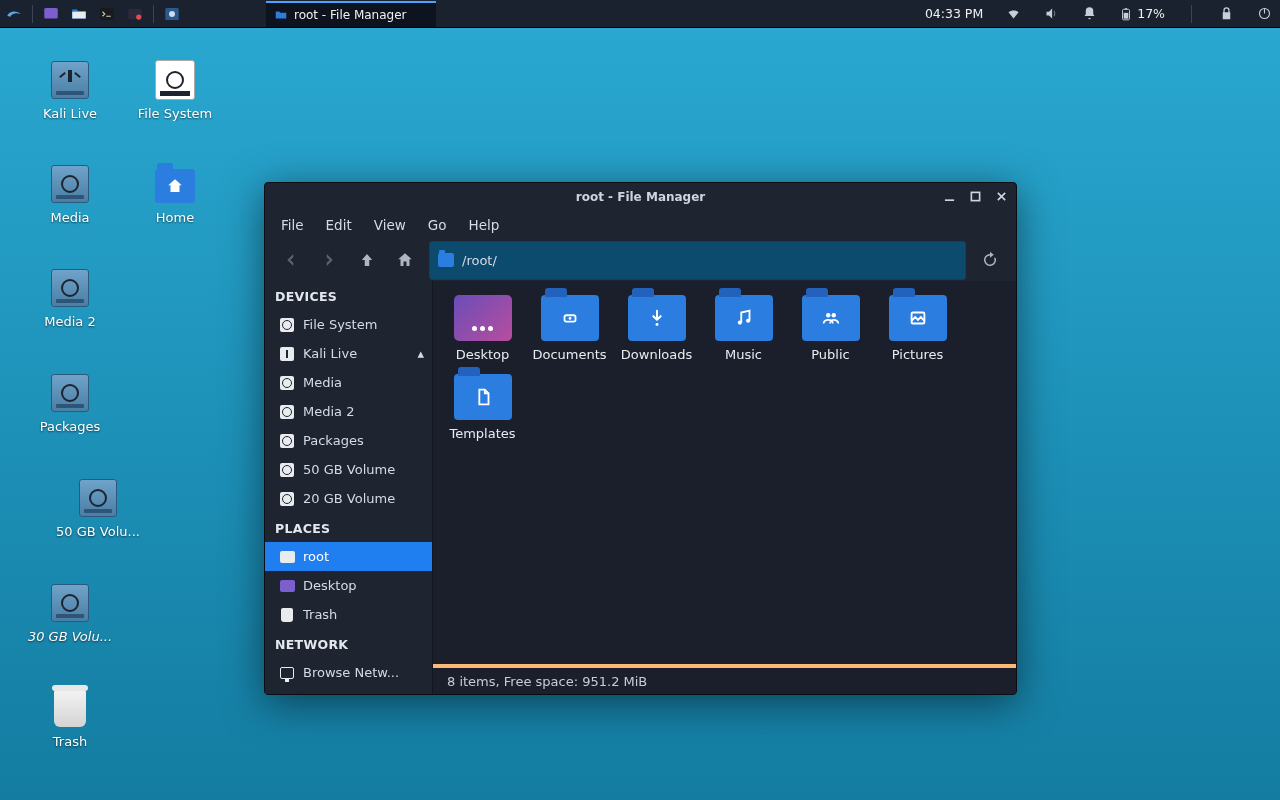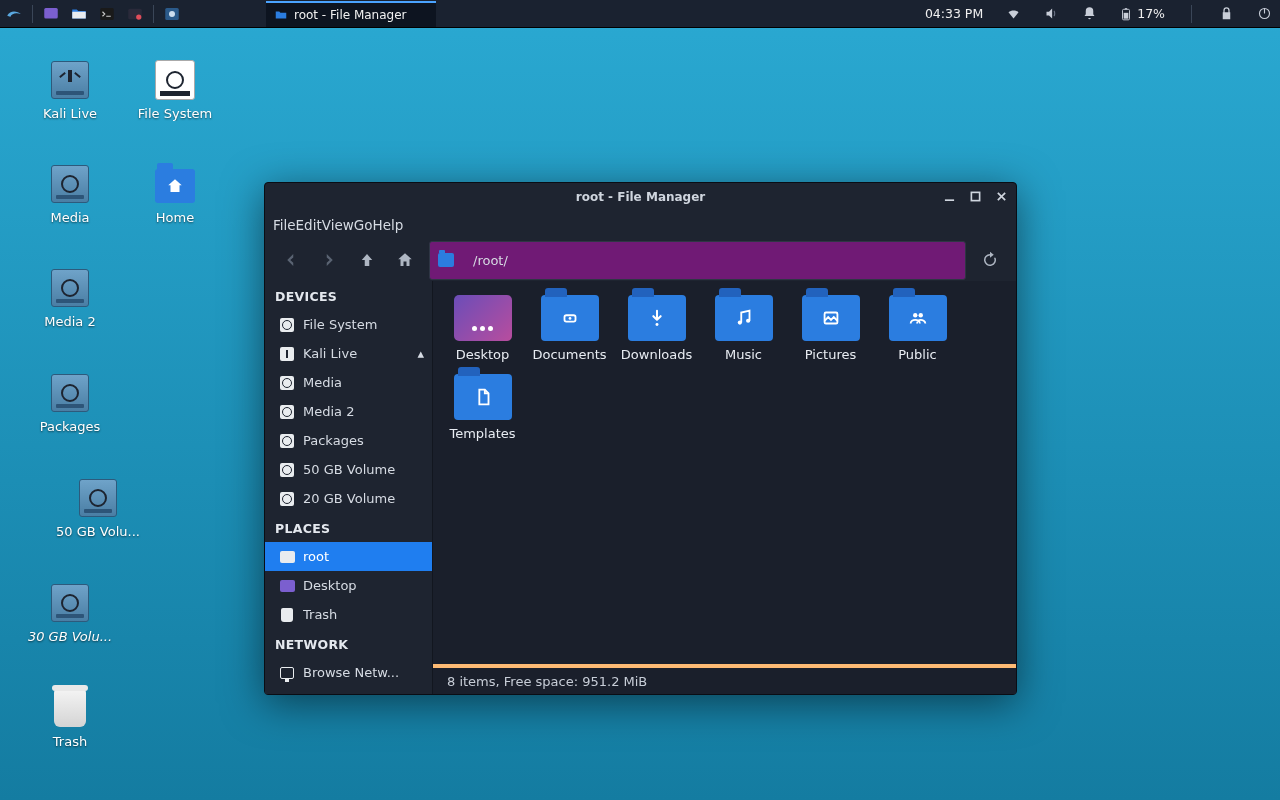--- a/index.html
+++ b/index.html
@@ -57,27 +57,27 @@
     position:absolute; left:264px; top:154px; width:753px; height:513px;
     background:#1e2430; border:1px solid #0a0d14; border-radius:4px;
     box-shadow:0 8px 40px rgba(0,0,0,.5);
     display:flex; flex-direction:column;
     color:#d6dbe3;
   }
   .fm-titlebar{height:28px;display:flex;align-items:center;justify-content:center;position:relative;font-size:12px;font-weight:600;color:#cfd5de;}
   .fm-wbtns{position:absolute;right:6px;top:4px;display:flex;gap:8px;}
   .fm-wbtn{width:18px;height:18px;display:flex;align-items:center;justify-content:center;cursor:default;}
   .fm-wbtn svg{width:11px;height:11px;stroke:#cfd5de;stroke-width:1.8;fill:none;}
-  .fm-menu{height:28px;display:flex;align-items:center;padding:0 8px;font-size:13.5px;}
+  .fm-menu{height:28px;display:flex;align-items:center;gap:22px;padding:0 16px;font-size:13.5px;}
   .fm-menu span{cursor:default;}
   .fm-toolbar{height:42px;display:flex;align-items:center;gap:10px;padding:0 12px;}
   .fm-tbtn{width:28px;height:28px;display:flex;align-items:center;justify-content:center;}
   .fm-tbtn svg{width:18px;height:18px;fill:#aeb6c2;}
   .fm-tbtn.dis svg{fill:#5a6372;}
-  .fm-path{flex:1;height:39px;background:#701a75;border:1px solid #2e3644;border-radius:3px;display:flex;align-items:center;padding:0 8px;gap:19px;font-size:13px;}
+  .fm-path{flex:1;height:39px;background:#0c4a6e;border:1px solid #2e3644;border-radius:3px;display:flex;align-items:center;padding:0 8px;gap:8px;font-size:13px;}
   .fm-path .pic{width:16px;height:14px;background:#2b7de0;border-radius:2px;position:relative;}
   .fm-path .pic::before{content:"";position:absolute;top:-3px;left:1px;width:6px;height:3px;background:#2b7de0;border-radius:1px 1px 0 0;}
 
   .fm-body{flex:1;display:flex;min-height:0;}
   .fm-side{width:168px;background:#1e2430;border-right:1px solid #12161f;overflow:hidden;font-size:13px;}
   .fm-head{padding:8px 10px 6px;font-weight:700;font-size:12.5px;color:#e4e8ee;letter-spacing:.3px;}
   .fm-it{height:29px;display:flex;align-items:center;gap:8px;padding:0 10px 0 14px;cursor:default;position:relative;}
   .fm-it.sel{background:#1f7ef0;color:#fff;}
   .fm-it .ic{width:16px;height:16px;flex:0 0 16px;display:flex;align-items:center;justify-content:center;}
   .fm-it .ej{position:absolute;right:8px;}
@@ -445,39 +445,39 @@
                   <path d="M9 17V6l9-2v11" stroke="#fff" stroke-width="2" fill="none"></path>
                   <circle cx="7.5" cy="17" r="2.3"></circle>
                   <circle cx="16.5" cy="15" r="2.3"></circle>
                 </svg>
               </div>
               <div class="flbl">Music</div>
             </div>
             <div class="fitem ">
               <div class="fic">
                 <svg viewBox="0 0 24 24">
-                  <rect x="5" y="6" width="14" height="12" rx="1.5" fill="none" stroke="#fff" stroke-width="2"></rect>
-                  <path d="M5 15l4-4 3 3 3-3 4 4" stroke="#fff" stroke-width="2" fill="none"></path>
-                </svg>
-              </div>
-              <div class="flbl">Pictures</div>
-            </div>
-            <div class="fitem ">
-              <div class="fic">
-                <svg viewBox="0 0 24 24">
                   <circle cx="9" cy="9" r="2.4"></circle>
                   <circle cx="15" cy="9" r="2.4"></circle>
                   <path d="M4 18c0-2.5 2.5-4 5-4s5 1.5 5 4M11 18c0-2.5 2-4 4-4s5 1.5 5 4" stroke="#fff" stroke-width="2" fill="none"></path>
                 </svg>
               </div>
               <div class="flbl">Public</div>
             </div>
             <div class="fitem ">
               <div class="fic">
                 <svg viewBox="0 0 24 24">
+                  <rect x="5" y="6" width="14" height="12" rx="1.5" fill="none" stroke="#fff" stroke-width="2"></rect>
+                  <path d="M5 15l4-4 3 3 3-3 4 4" stroke="#fff" stroke-width="2" fill="none"></path>
+                </svg>
+              </div>
+              <div class="flbl">Pictures</div>
+            </div>
+            <div class="fitem ">
+              <div class="fic">
+                <svg viewBox="0 0 24 24">
                   <path d="M8 4h6l4 4v12H8z" fill="none" stroke="#fff" stroke-width="2"></path>
                   <path d="M14 4v4h4" fill="none" stroke="#fff" stroke-width="2"></path>
                 </svg>
               </div>
               <div class="flbl">Templates</div>
             </div>
           </div>
         <div class="fm-status">
           <span>8 items, Free space: 951.2 MiB</span>
         </div>

